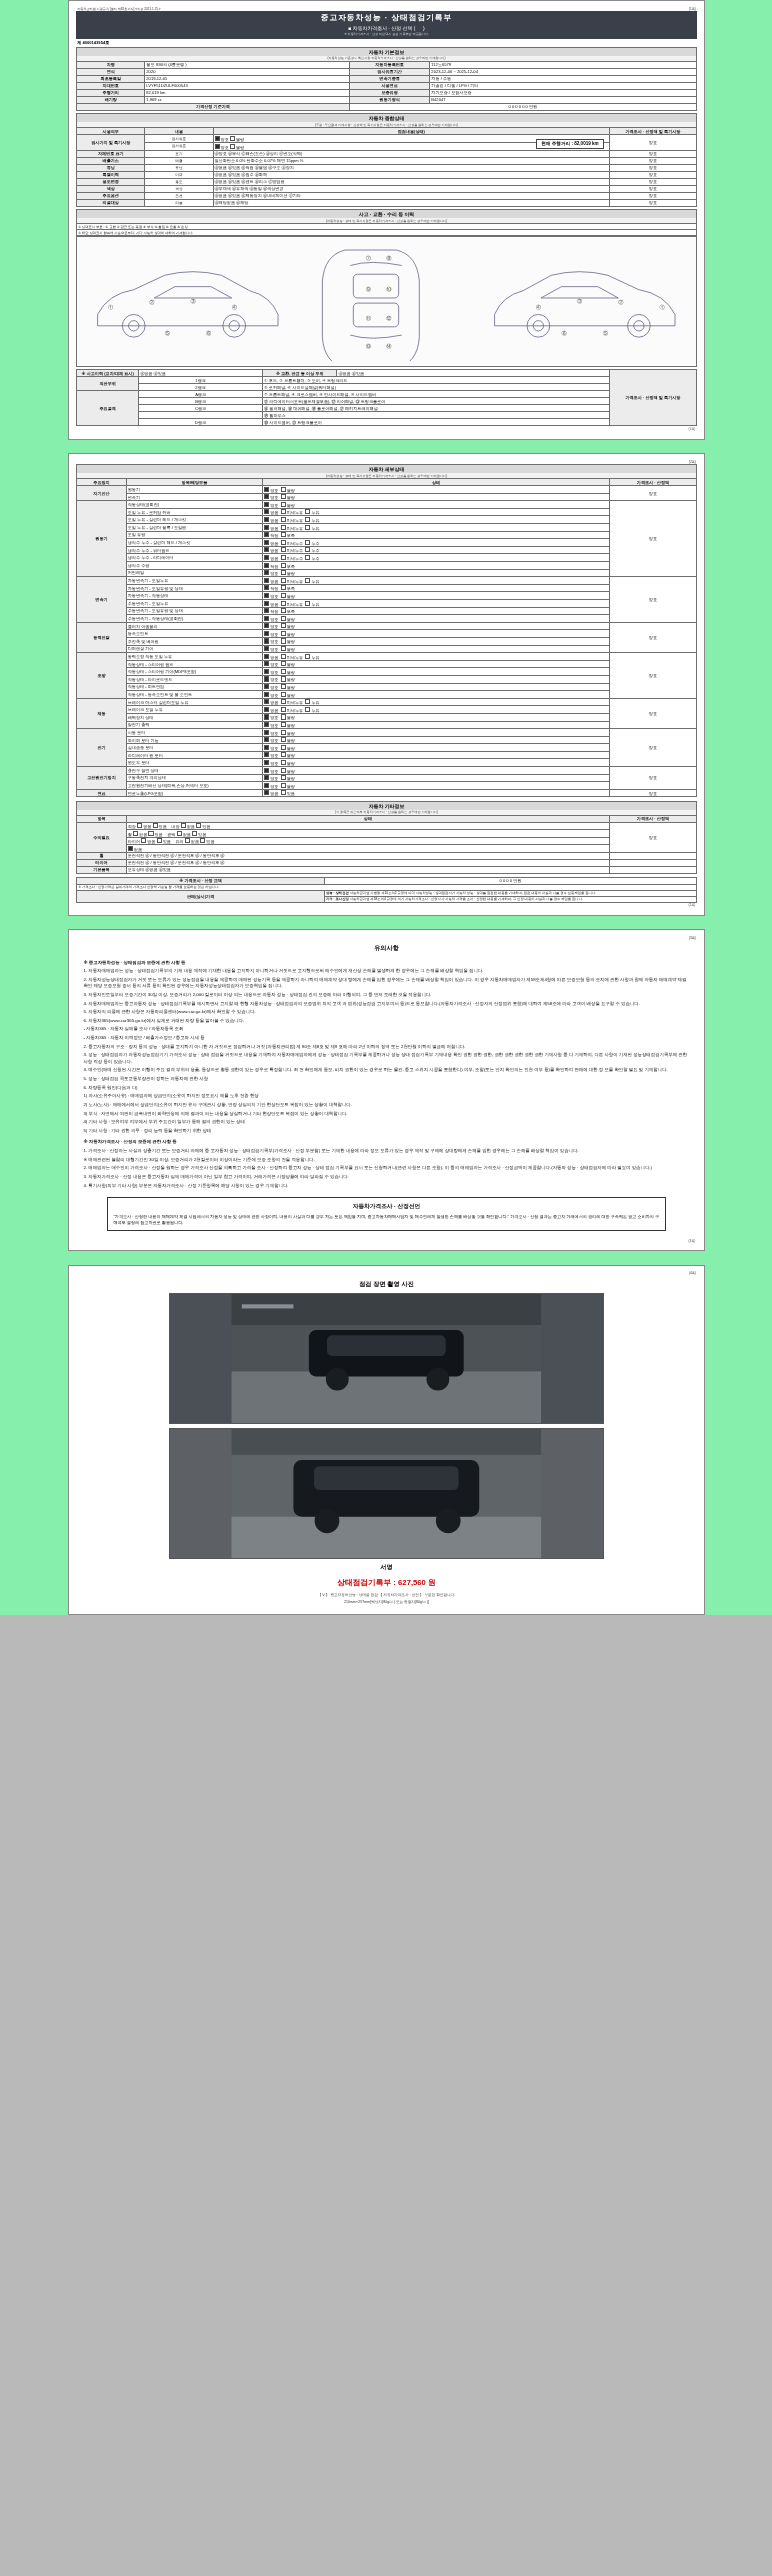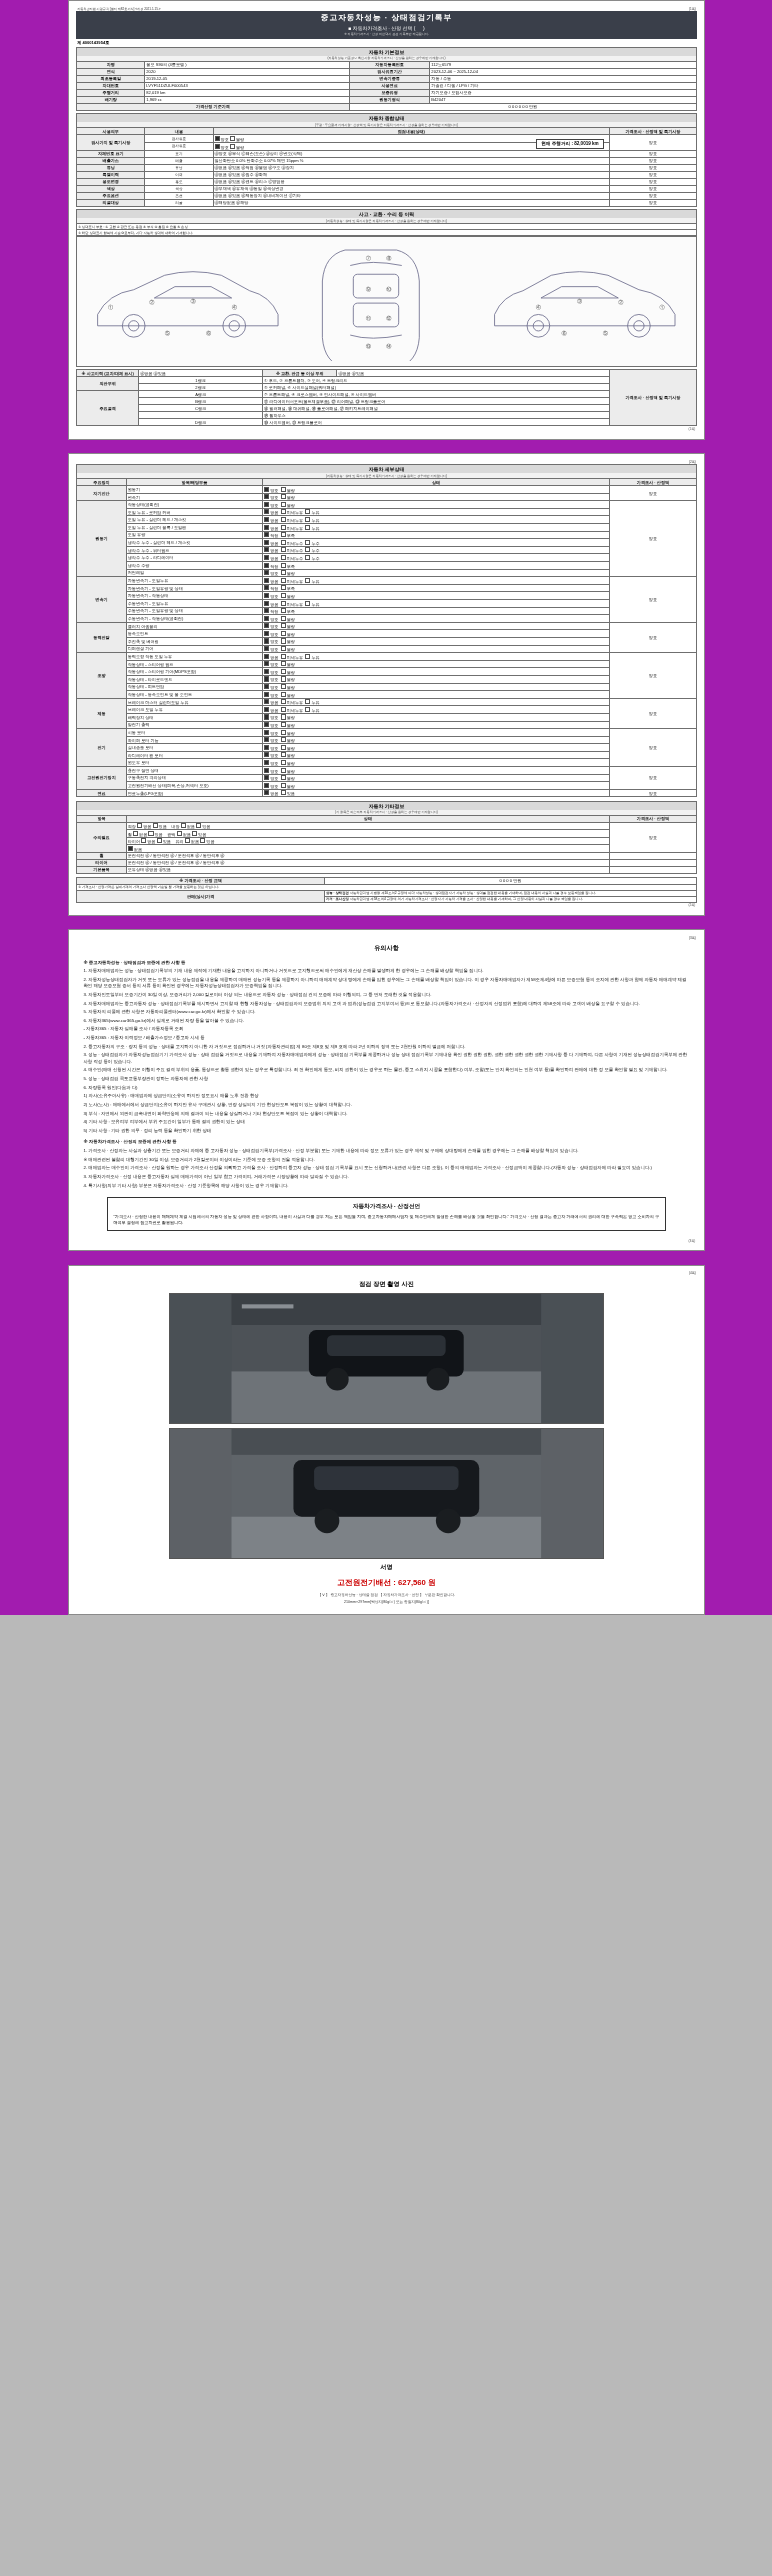--- a/index.html
+++ b/index.html
@@ -1,17 +1,17 @@
 <!DOCTYPE html>
 <html lang="ko" style="font-size:8.2px"><head>
 <meta charset="utf-8">
 <style>
   html,body{margin:0;padding:0;background:#b9b9b9;}
   body{font-family:"Liberation Sans","DejaVu Sans",sans-serif;}
-  .page{width:773px;margin:0 auto;position:relative;background:#a21caf;}
+  .page{width:773px;margin:0 auto;position:relative;background:#86efac;}
   .sheet{background:#fff;border:0.5px solid #8a8a8a;margin:0 auto 13.4px auto;width:637px;box-sizing:border-box;padding:0;}
   .sheet-inner{padding:5.2px 7.2px 7.2px 7.2px;}
   .xtiny{font-size:3.3px;}
   table{border-collapse:collapse;width:100%;}
   td,th{border:0.5px solid #6f6f6f;font-size:4.1px;padding:0.5px 1px;vertical-align:middle;color:#111;}
   .hdrbar{background:#3a3f4a;color:#fff;text-align:center;padding:2.1px 0 3.1px 0;}
   .hdrbar .t1{font-size:7.7px;font-weight:bold;letter-spacing:1px;}
   .hdrbar .t2{font-size:4.9px;margin-top:1.5px;}
   .hdrbar .t3{font-size:3.1px;margin-top:1px;color:#d8d8d8;}
   .topline{display:flex;justify-content:space-between;font-size:3.1px;color:#333;padding:0.5px 1px;}
@@ -658,21 +658,21 @@
             <rect x="120" y="60" width="360" height="110" rx="16" fill="#16191d"></rect>
             <rect x="160" y="72" width="280" height="46" rx="10" fill="#2e333a"></rect>
             <circle cx="185" cy="178" r="24" fill="#1a1d20"></circle>
             <circle cx="420" cy="178" r="24" fill="#1a1d20"></circle>
             <rect x="0" y="0" width="600" height="50" fill="#494e53"></rect>
           </svg>
         </div>
       </div>
       <div class="sigtitle">서명</div>
       <div class="pricewrap">
-        <span class="redbig">고전원전기배선 :</span>
+        <span class="redbig">상태점검기록부 :</span>
         <span class="redbig">627,560 원</span>
       </div>
       <div class="foot2">【 Ⅴ 】 중고자동차성능 · 상태를 점검 【 자동차가격조사 · 산정 】 부분만 확인합니다.</div>
       <div class="foot2">210mm×297mm[백상지(80g/㎡) 또는 중질지(80g/㎡)]</div>
     </div>
   </div>
 
 </div>
 
 

